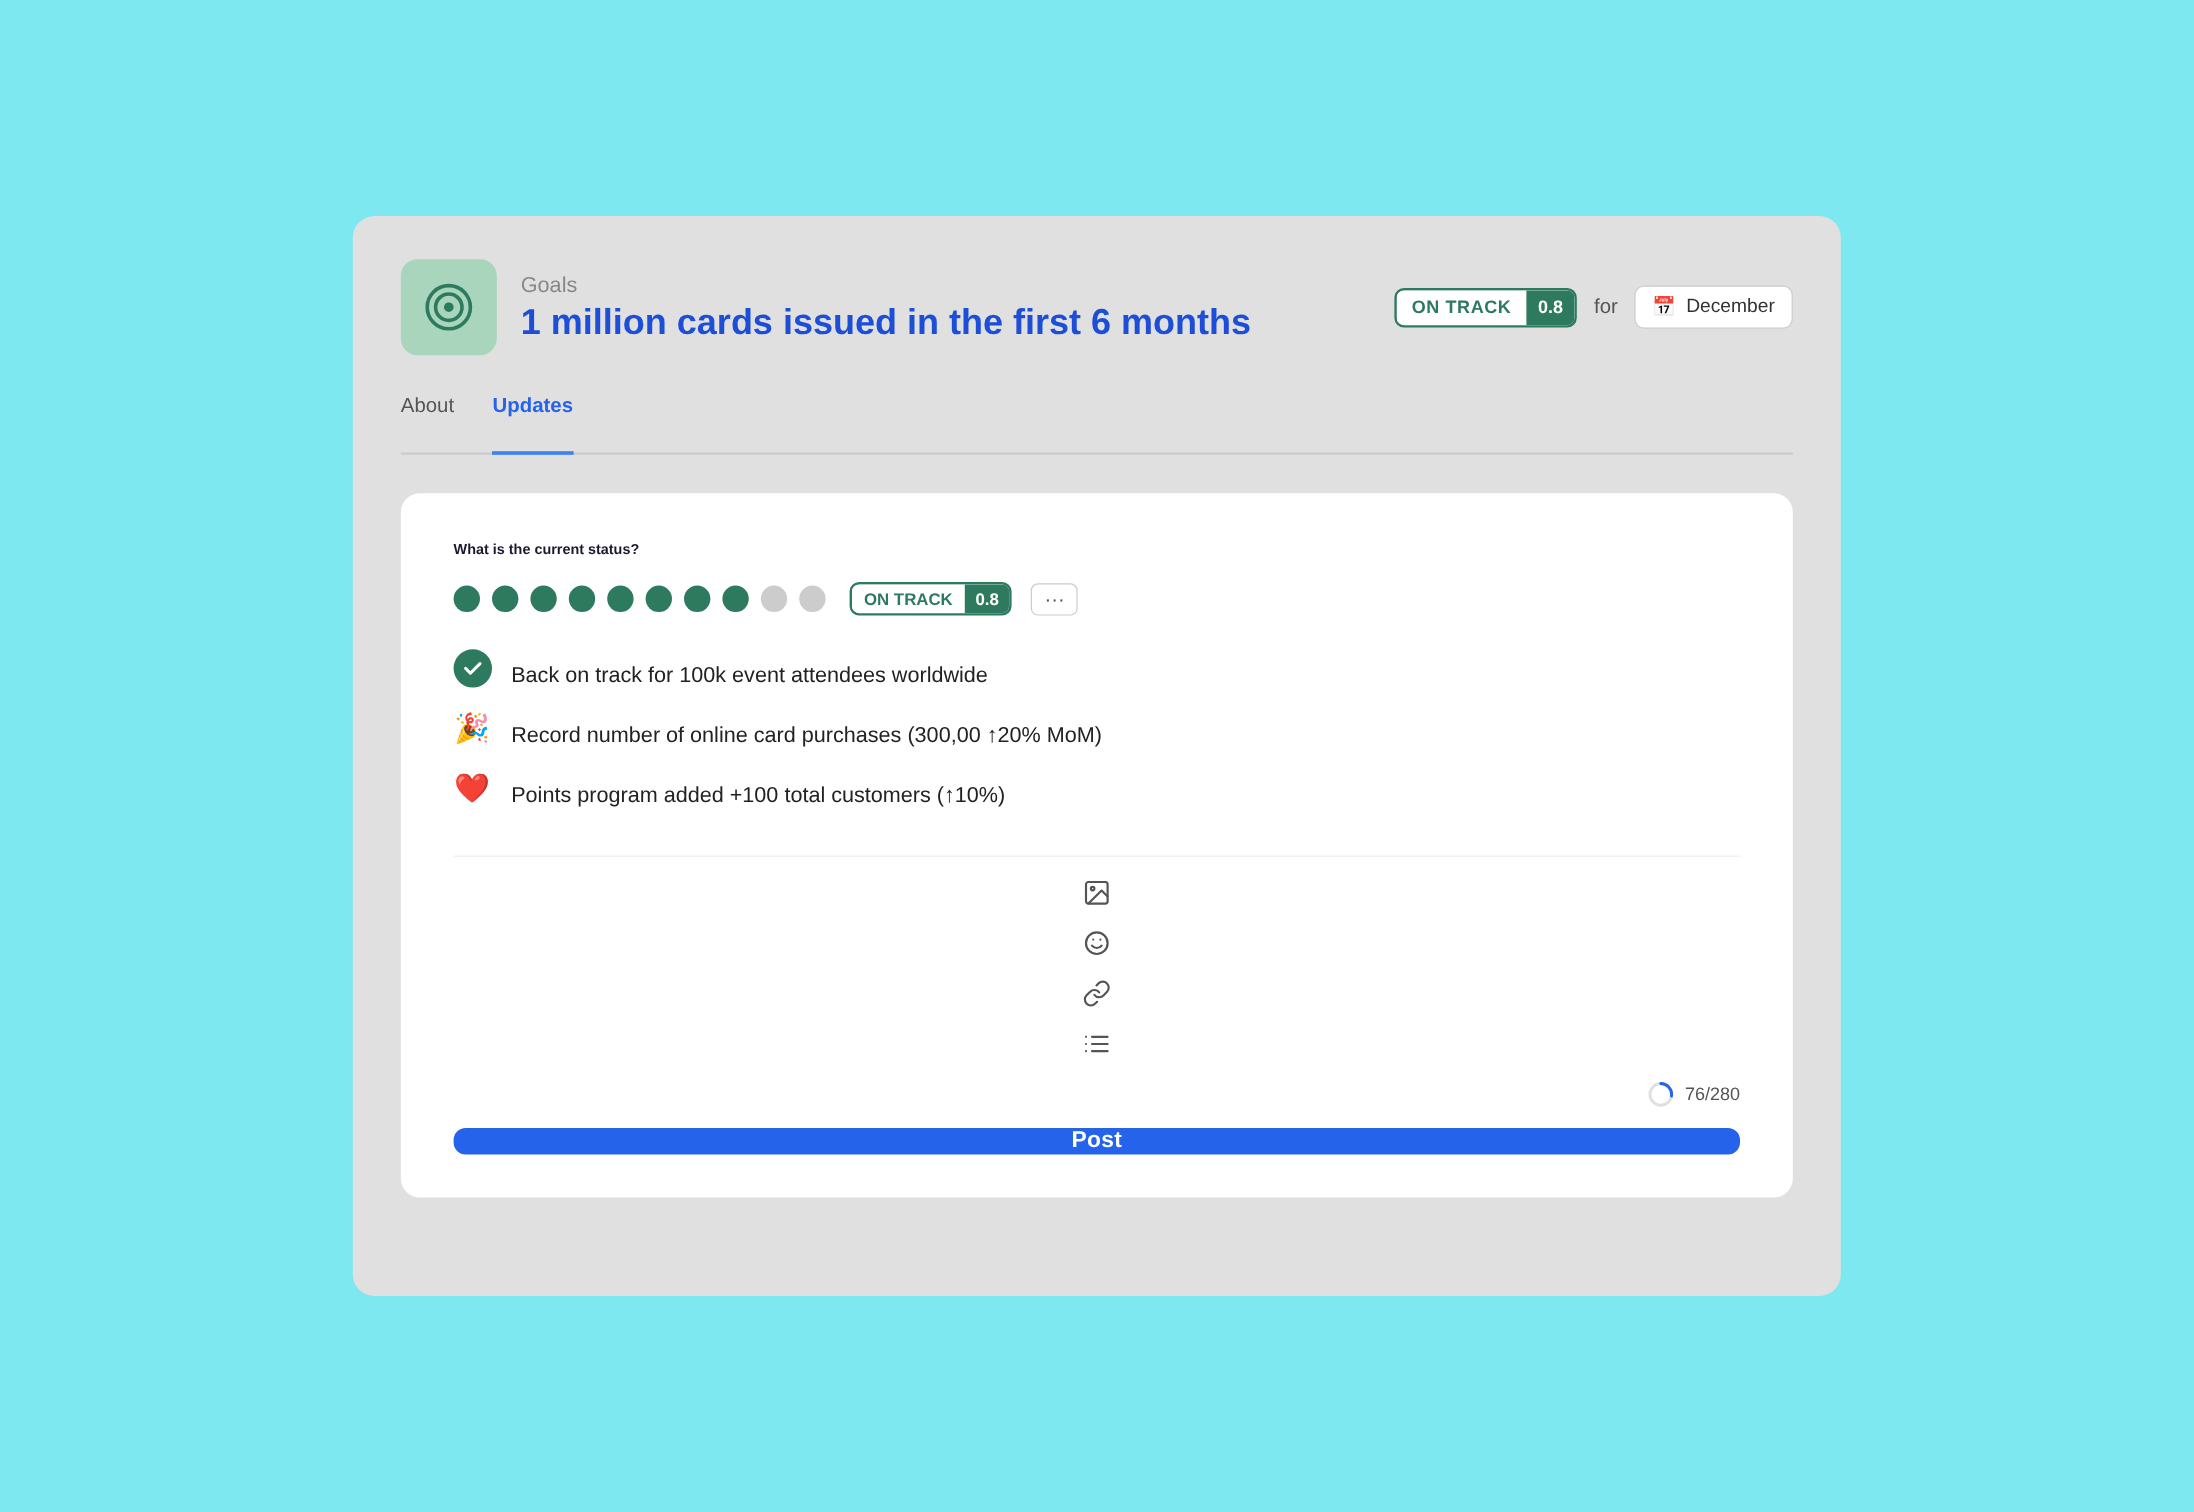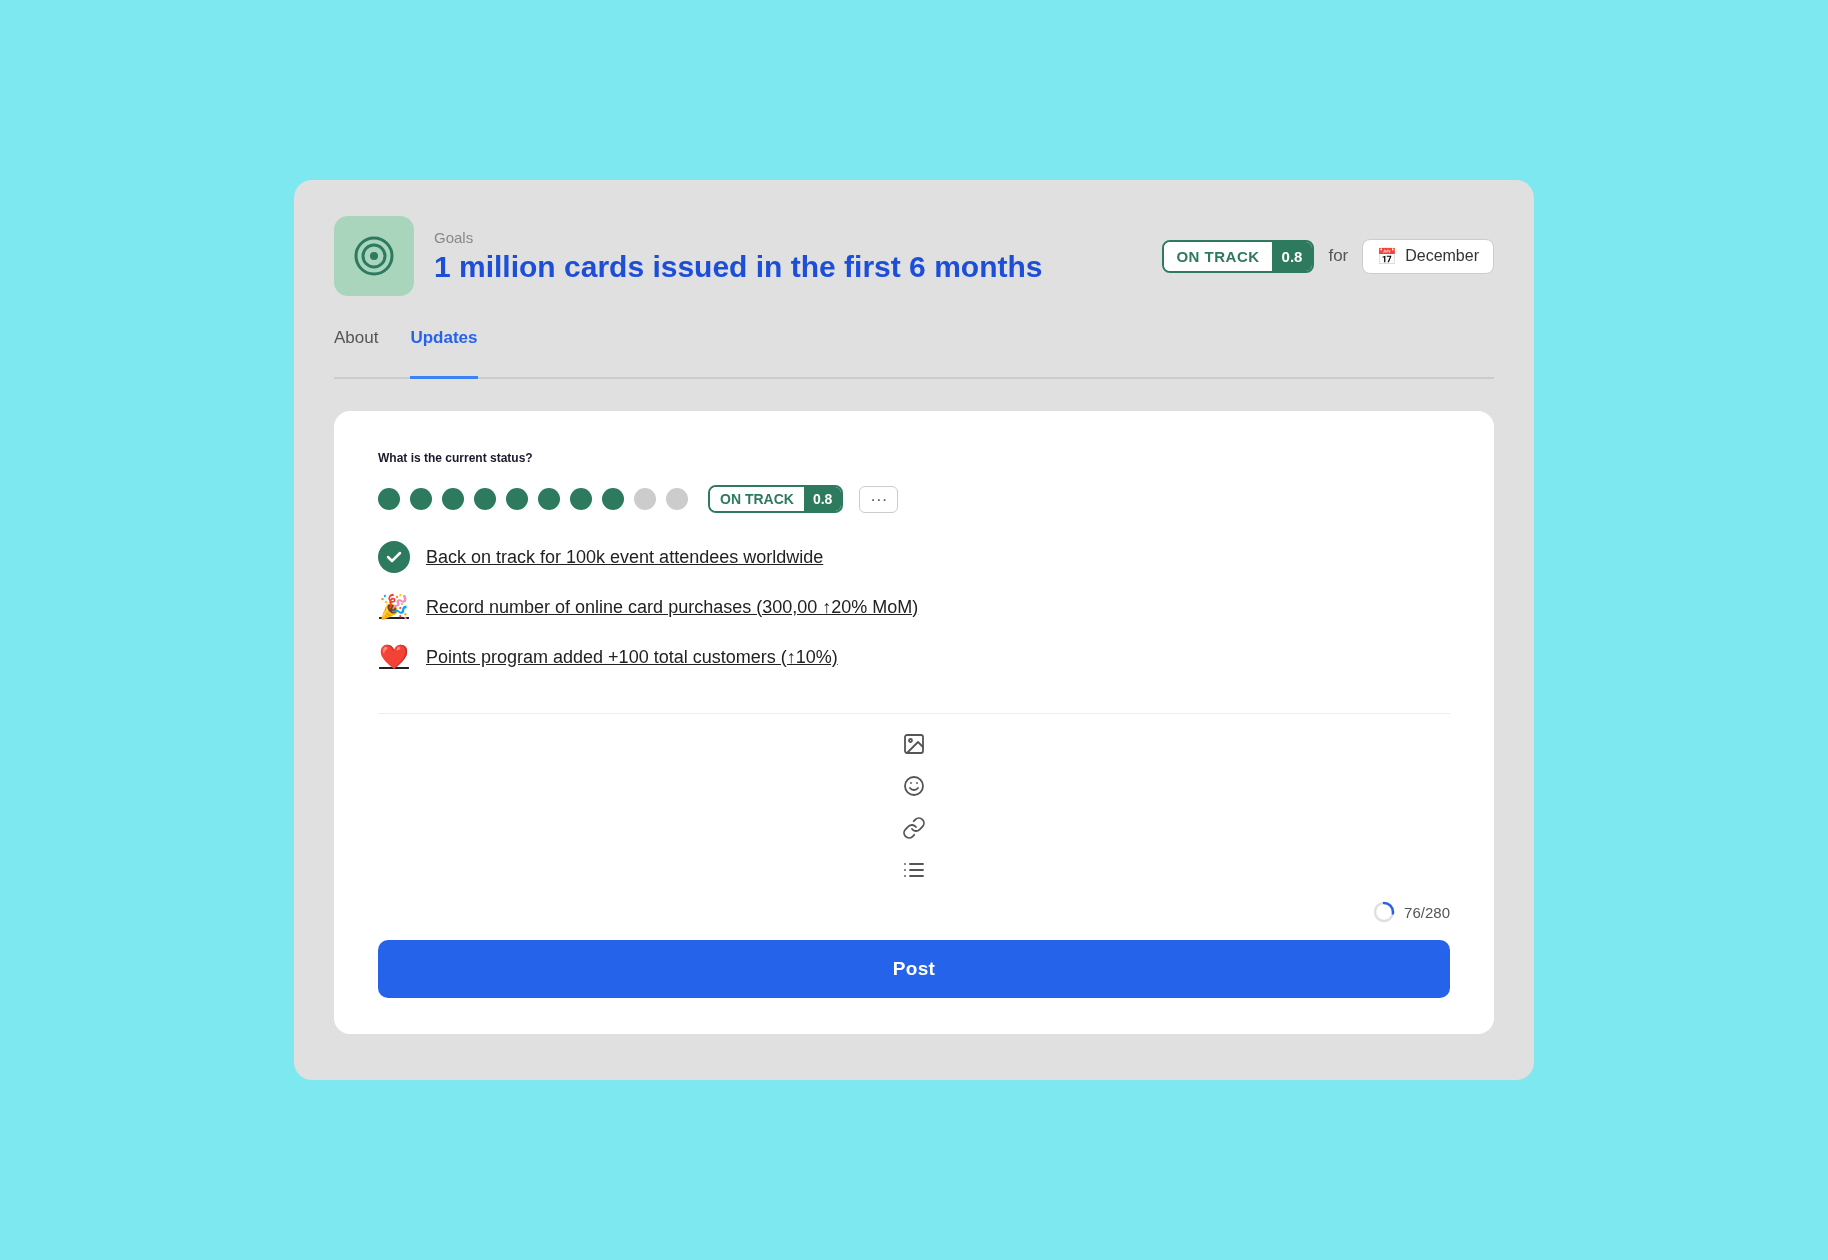--- a/index.html
+++ b/index.html
@@ -37,21 +37,21 @@
     }
     .goal-icon svg {
       width: 44px;
       height: 44px;
     }
     .header-text {
       flex: 1;
     }
     .goals-label {
       color: #888;
-      font-size: 15px;
+      font-size: 18px;
       margin-bottom: 4px;
     }
     .goal-title {
       font-size: 30px;
       font-weight: 700;
       color: #1d4ed8;
     }
     .header-right {
       display: flex;
       align-items: center;
@@ -183,25 +183,24 @@
       margin-left: 6px;
     }
     .update-items {
       display: flex;
       flex-direction: column;
       gap: 18px;
       margin-bottom: 40px;
     }
     .update-item {
       display: flex;
-      align-items: center;
+      align-items: flex-end;
       gap: 16px;
       font-size: 18px;
       color: #222;
-      text-decoration: underline;
     }
     .update-icon {
       width: 32px;
       height: 32px;
       flex-shrink: 0;
       display: flex;
       align-items: center;
       justify-content: center;
       font-size: 24px;
     }
@@ -246,21 +245,20 @@
     .progress-ring {
       width: 24px;
       height: 24px;
     }
     .post-btn {
       width: 100%;
       background: #2563eb;
       color: white;
       border: none;
       border-radius: 10px;
-      padding: 18px;
       font-size: 19px;
       font-weight: 600;
       cursor: pointer;
       letter-spacing: 0.3px;
     }
   </style>
 </head>
 <body>
 
 <div class="outer-card">

